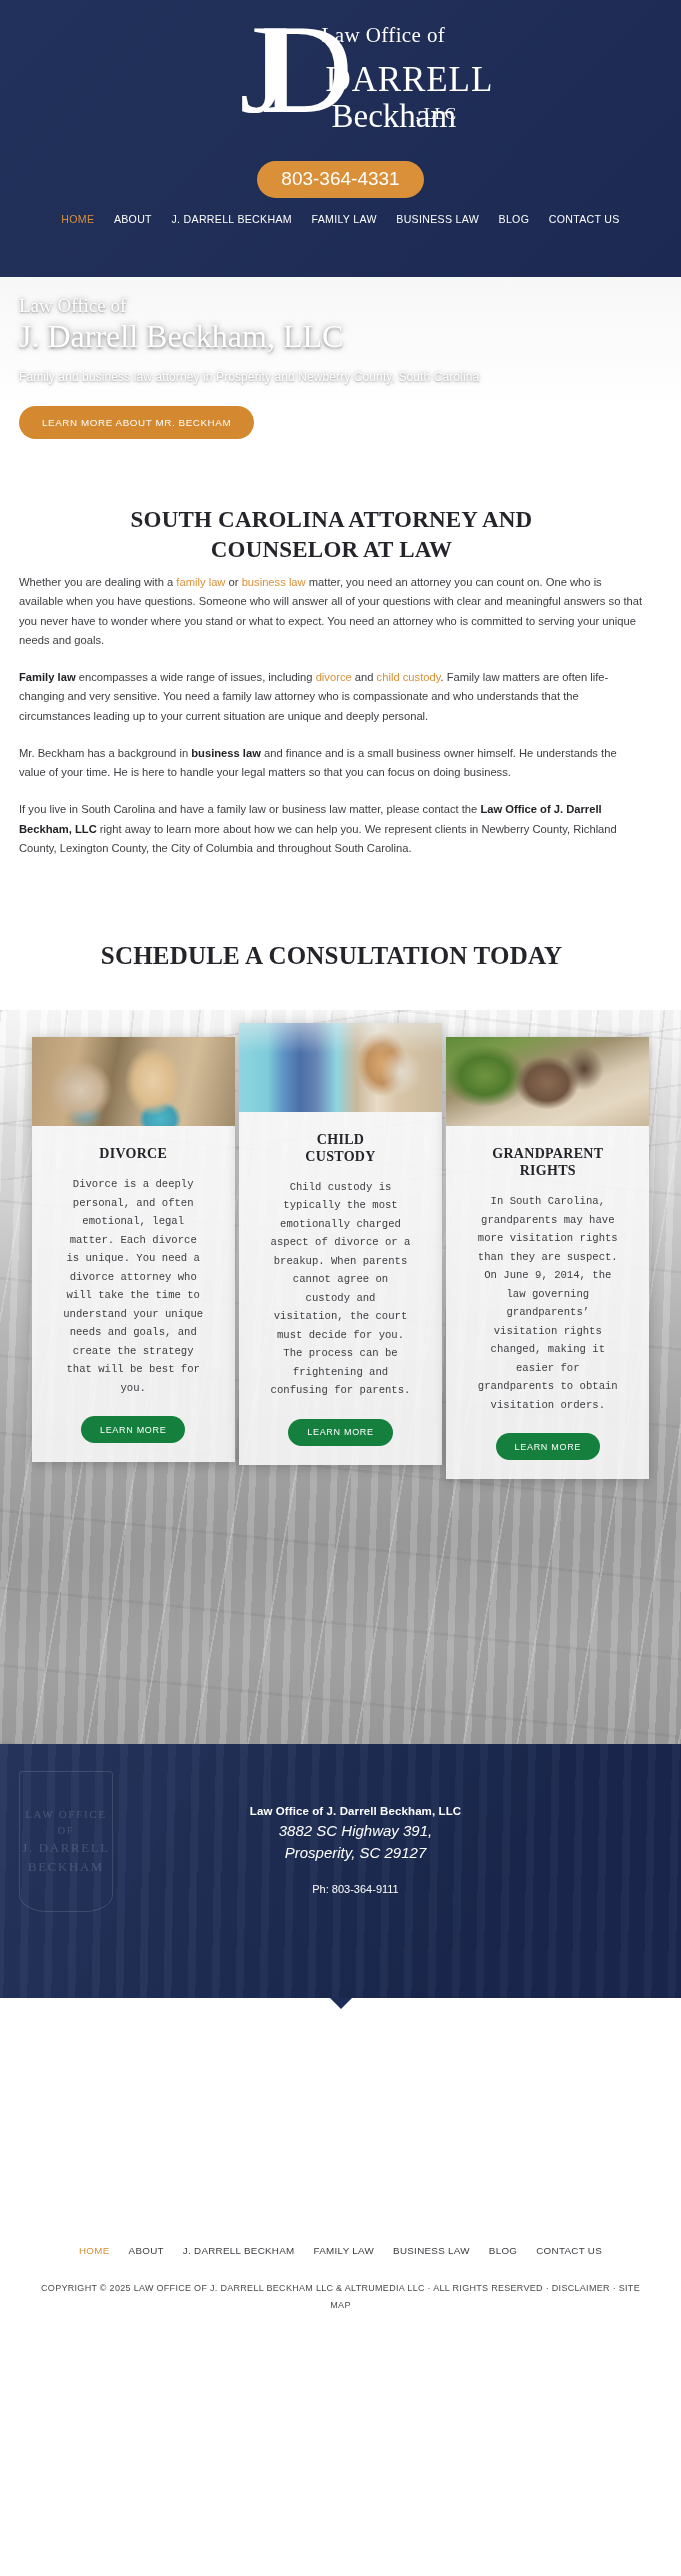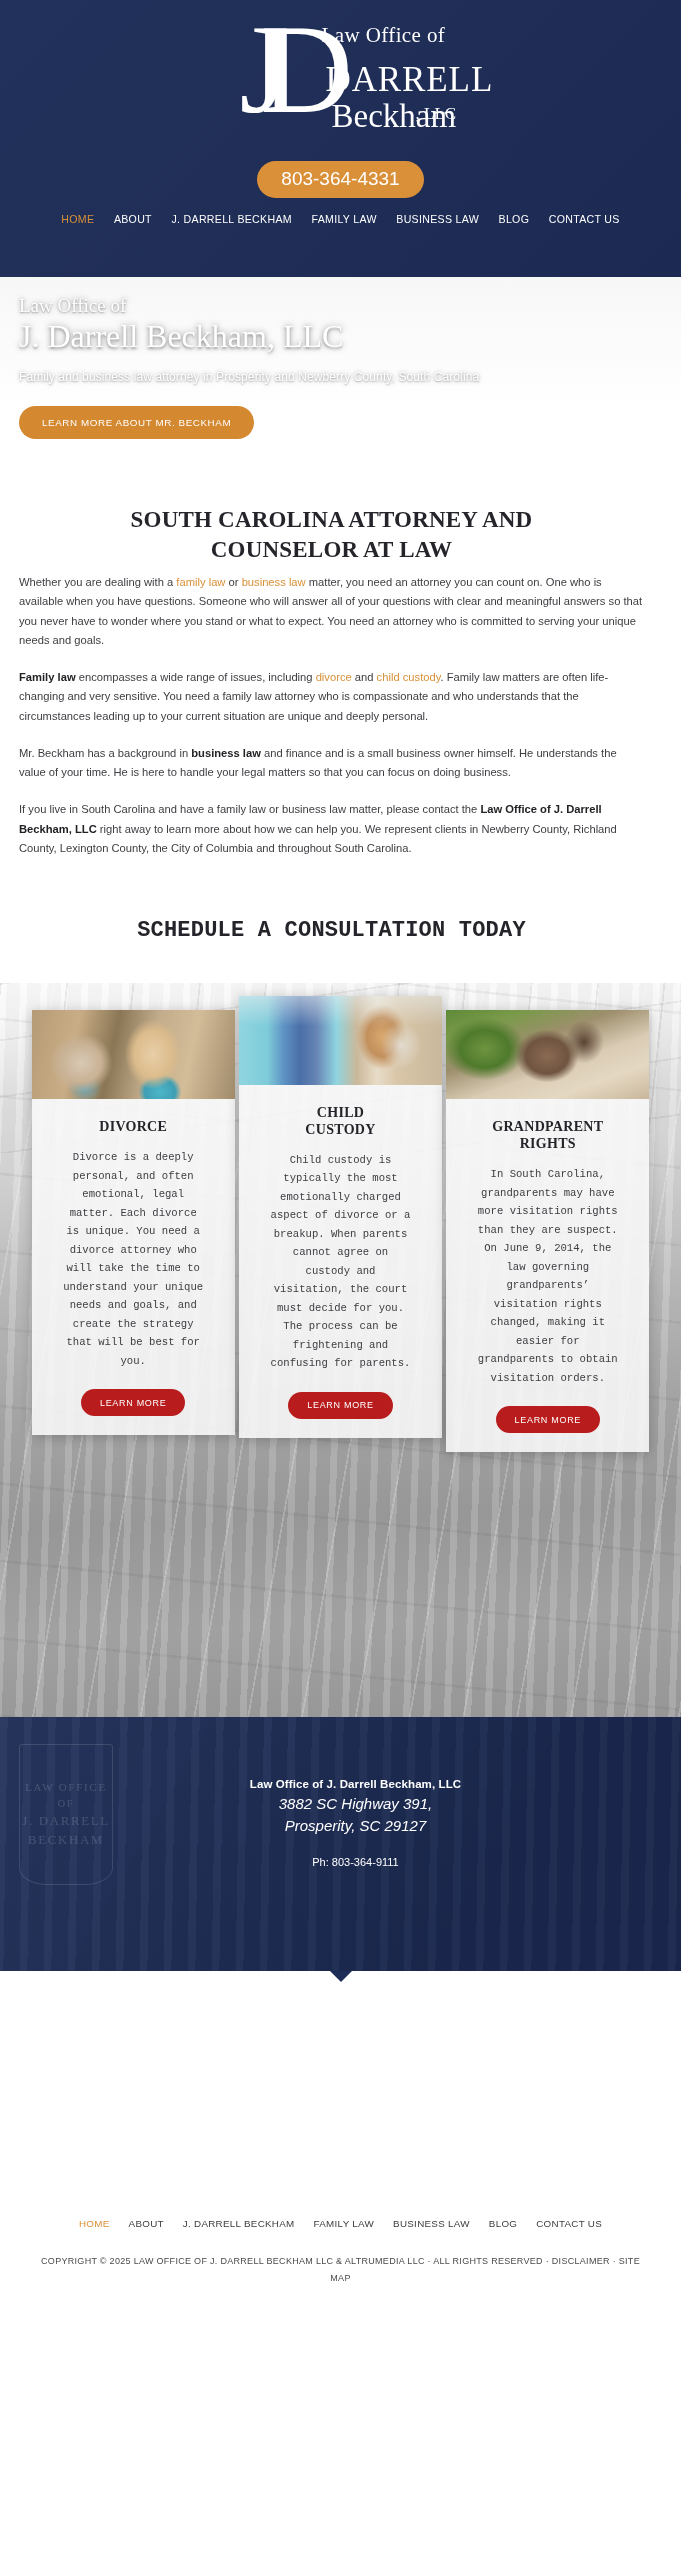--- a/index.html
+++ b/index.html
@@ -172,25 +172,25 @@
     margin-bottom: 18px;
   }
   .body-copy a {
     color: #d99038;
     text-decoration: none;
     cursor: pointer;
   }
   .body-copy strong { font-weight: bold; color: #222226; }
 
   .schedule-heading {
-    font-family: Liberation Mono, monospace;
-    font-size: 22px;
+    font-family: Liberation Serif, serif;
+    font-size: 25px;
     color: #24242a;
     text-align: center;
-    margin-top: 60px;
+    margin-top: 84px;
     letter-spacing: 0.2px;
   }
 
   
   .cards-section {
     position: relative;
     width: 681px;
     height: 734px;
     margin-top: 40px;
     overflow: hidden;
@@ -296,21 +296,21 @@
     font-size: 10.6px;
     line-height: 1.75;
     color: #3d3d42;
     text-align: center;
     padding: 0 29px;
     margin-top: 12.8px;
     font-family: Liberation Mono, monospace;
   }
   .card-btn {
     margin-top: 19px;
-    background: #b91c1c;
+    background: #15803d;
     color: #ffffff;
     font-size: 9px;
     letter-spacing: 0.7px;
     padding: 8.5px 19px;
     border-radius: 17px;
     border: none;
     cursor: pointer;
     font-family: "Liberation Sans", sans-serif;
   }
   

